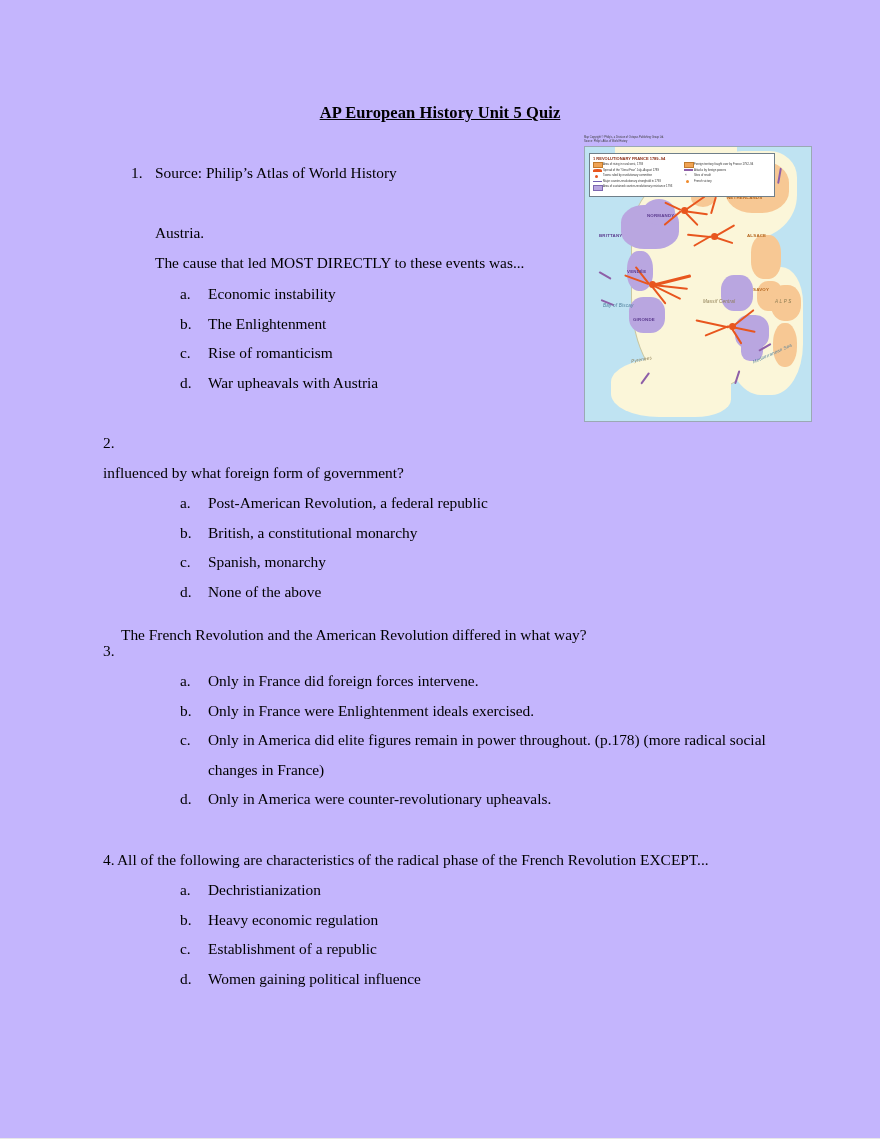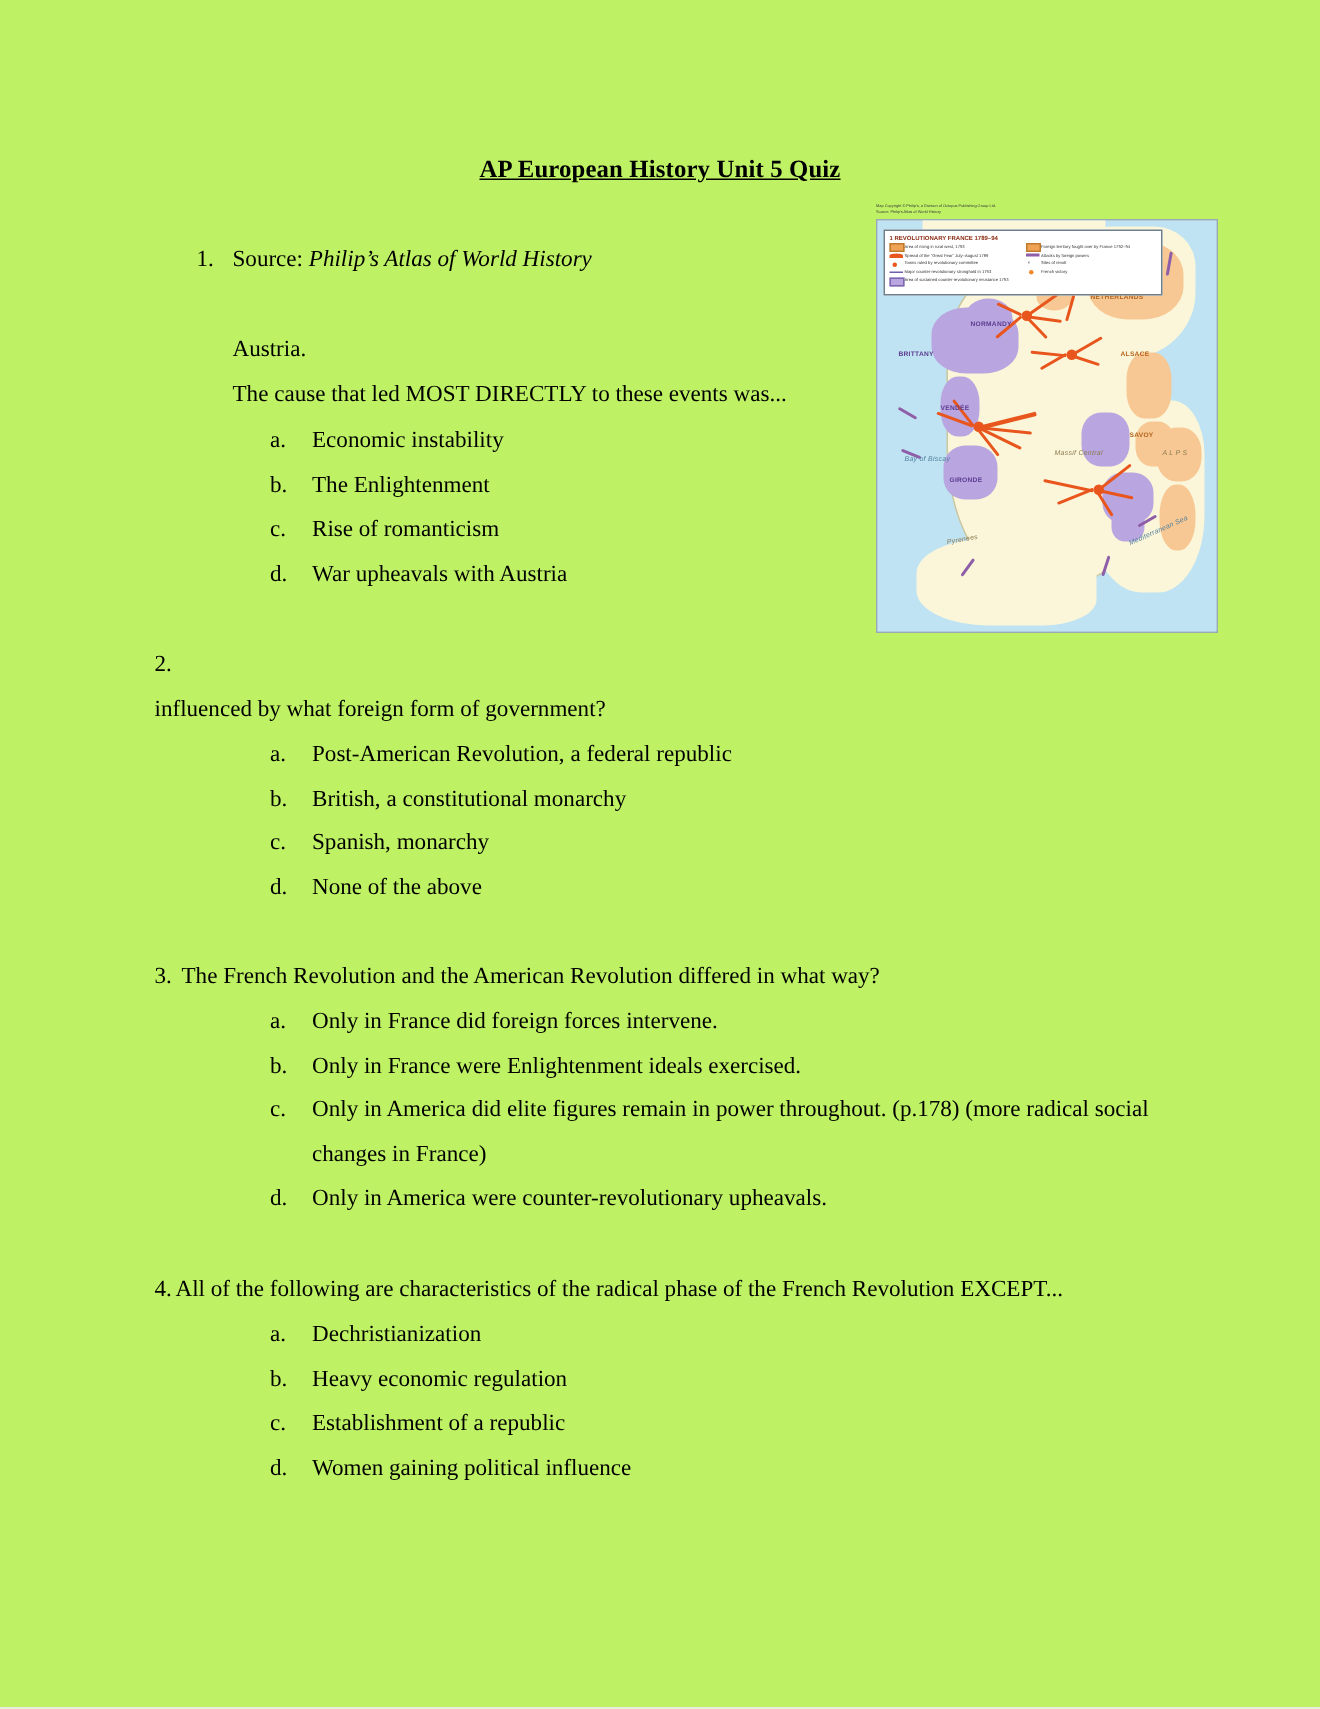--- a/index.html
+++ b/index.html
@@ -11,21 +11,21 @@
     width: 880px;
     height: 1139px;
     position: relative;
     font-family: "Liberation Serif", "DejaVu Serif", serif;
     color: #000000;
     overflow: hidden;
   }
   .page {
     position: absolute;
     inset: 0;
-    background: #bef264;
+    background: #c4b5fd;
   }
   .page-edge-bottom {
     position: absolute;
     left: 0; right: 0; bottom: 0;
     height: 1px;
     background: #e8e8e8;
   }
 
   
   .doc-title {
@@ -44,21 +44,21 @@
     position: absolute;
     font-size: 15.4px;
     line-height: 30px;
     white-space: nowrap;
   }
   .qnum {
     position: absolute;
     font-size: 15.4px;
     line-height: 30px;
   }
-  .italic { font-style: italic; }
+  .italic { }
 
   .opt {
     position: absolute;
     font-size: 15.4px;
     line-height: 29.6px;
   }
   .opt-letter {
     position: absolute;
     width: 22px;
     text-align: left;
@@ -374,21 +374,21 @@
   <div class="opt" style="left:180px; top:547.2px;">
     <span class="opt-letter">c.</span>
     <span class="opt-body">Spanish, monarchy</span>
   </div>
   <div class="opt" style="left:180px; top:576.8px;">
     <span class="opt-letter">d.</span>
     <span class="opt-body">None of the above</span>
   </div>
 
   <div class="qnum" style="left:103px; top:636px;">3.</div>
-  <div class="qtext" style="left:121px; top:636px;">The French Revolution and the American Revolution differed in what way?</div>
+  <div class="qtext" style="left:121px; top:620px;">The French Revolution and the American Revolution differed in what way?</div>
 
   <div class="opt" style="left:180px; top:666px;">
     <span class="opt-letter">a.</span>
     <span class="opt-body">Only in France did foreign forces intervene.</span>
   </div>
   <div class="opt" style="left:180px; top:695.6px;">
     <span class="opt-letter">b.</span>
     <span class="opt-body">Only in France were Enlightenment ideals exercised.</span>
   </div>
   <div class="opt" style="left:180px; top:725.2px; width:620px;">

